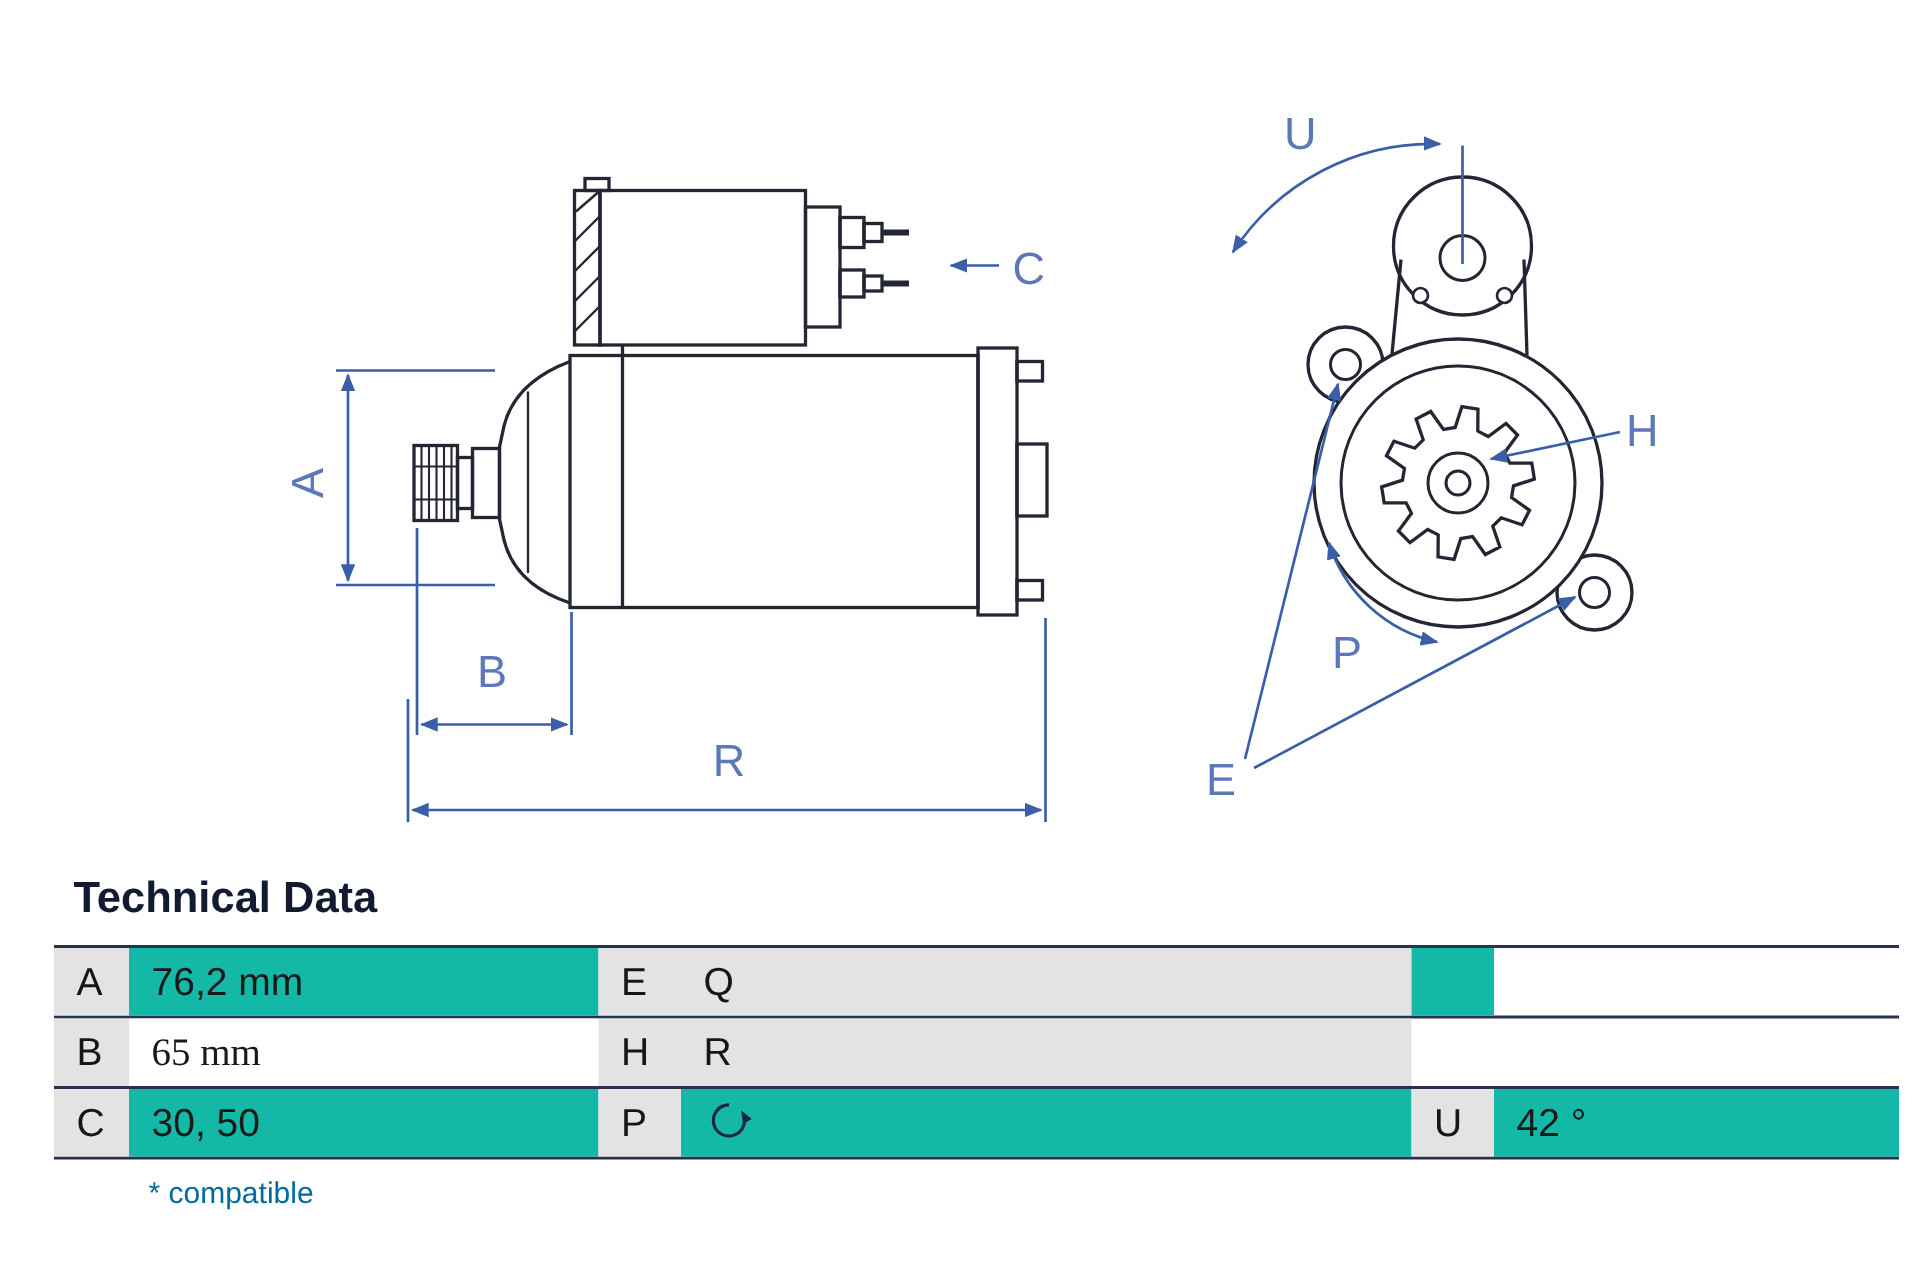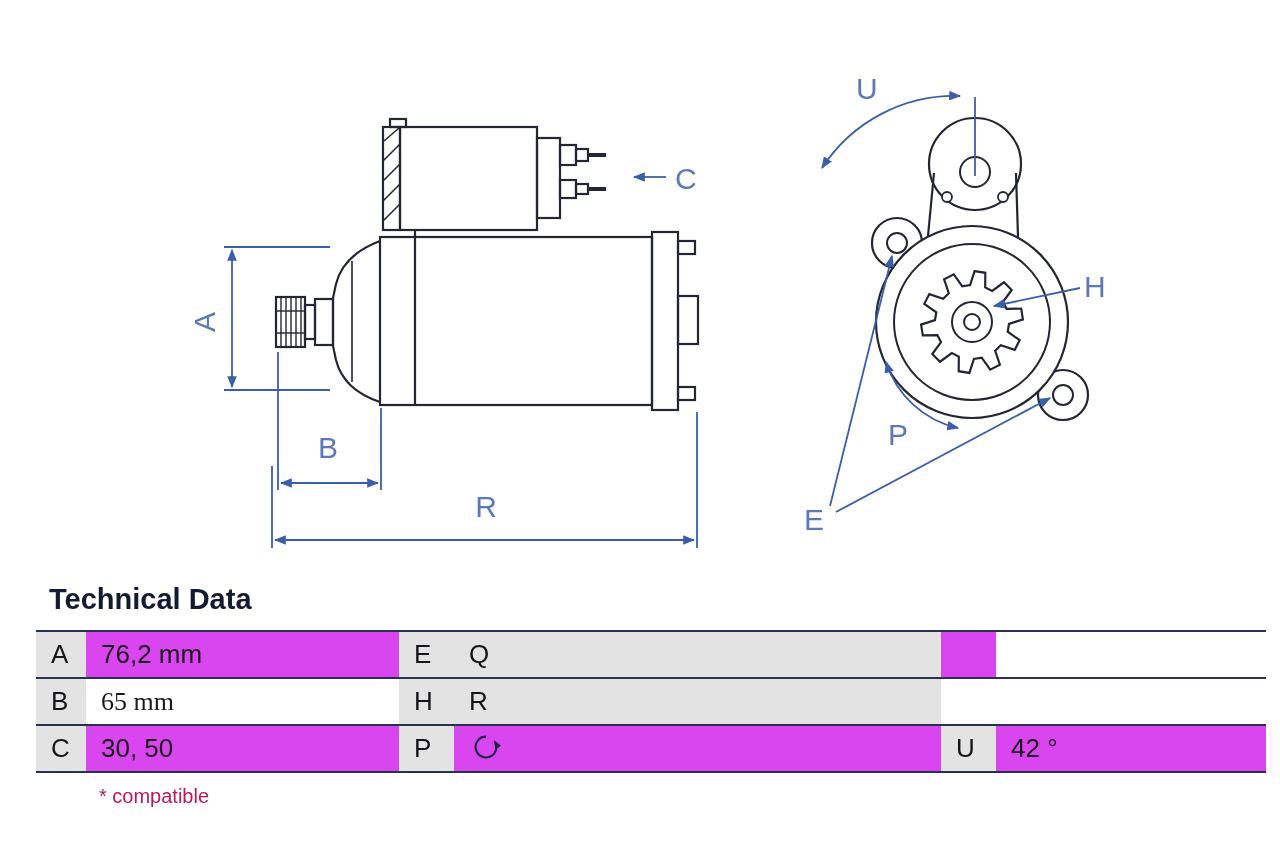--- a/index.html
+++ b/index.html
@@ -7,24 +7,24 @@
   .page{position:absolute;inset:0;background:#ffffff;}
   .title{position:absolute;left:38px;top:20px;font-size:31px;font-weight:500;color:#15161f;letter-spacing:0.5px;}
   .drawing{position:absolute;left:0;top:0;}
   .dimlabel text{font-family:"Liberation Sans",sans-serif;font-size:30px;fill:#5d78b8;}
   .tech{position:absolute;left:36px;top:583px;width:1230px;}
   .tech h2{margin:0 0 14px 13px;font-size:29px;font-weight:bold;color:#131b33;}
   .spec-table{width:1230px;border-top:2px solid #26324f;}
   .row{display:grid;grid-template-columns:50px 313px 55px 487px 55px 270px;border-bottom:2px solid #26324f;height:45px;}
   .cell{font-size:26px;line-height:45px;color:#191919;padding-left:15px;box-sizing:border-box;white-space:nowrap;overflow:hidden;}
   .cell.key{background:#e3e3e3;color:#15151a;}
-  .row-odd .cell.val{background:#d946ef;}
+  .row-odd .cell.val{background:#14b8a6;}
   .row-even .cell.val{background:#ffffff;font-family:Liberation Serif, serif;}
   .rot-icon{vertical-align:middle;margin-top:-6px;}
-  .footnote{margin:12px 0 0 63px;font-size:20px;color:#be185d;}
+  .footnote{margin:12px 0 0 63px;font-size:20px;color:#0369a1;}
 </style>
 </head>
 <body>
 
 <div class="page">
 
 
   <svg class="drawing" viewBox="0 0 1280 575" width="1280" height="575">
     <defs>
       <marker id="arr" viewBox="0 0 10 8" refX="9" refY="4" markerUnits="userSpaceOnUse" markerWidth="12" markerHeight="9.6" orient="auto-start-reverse">

